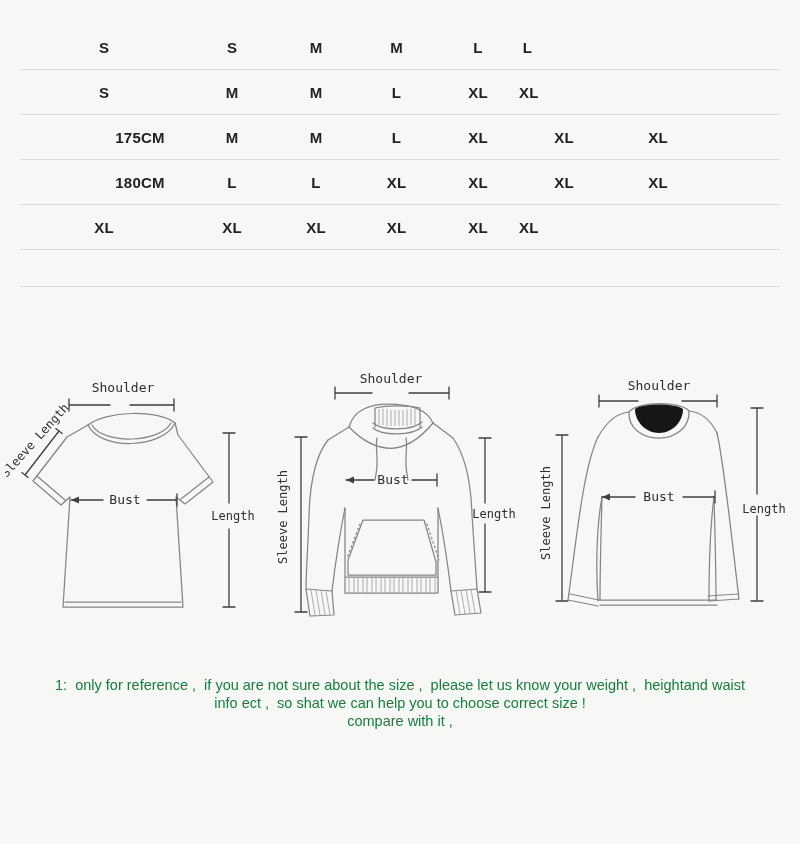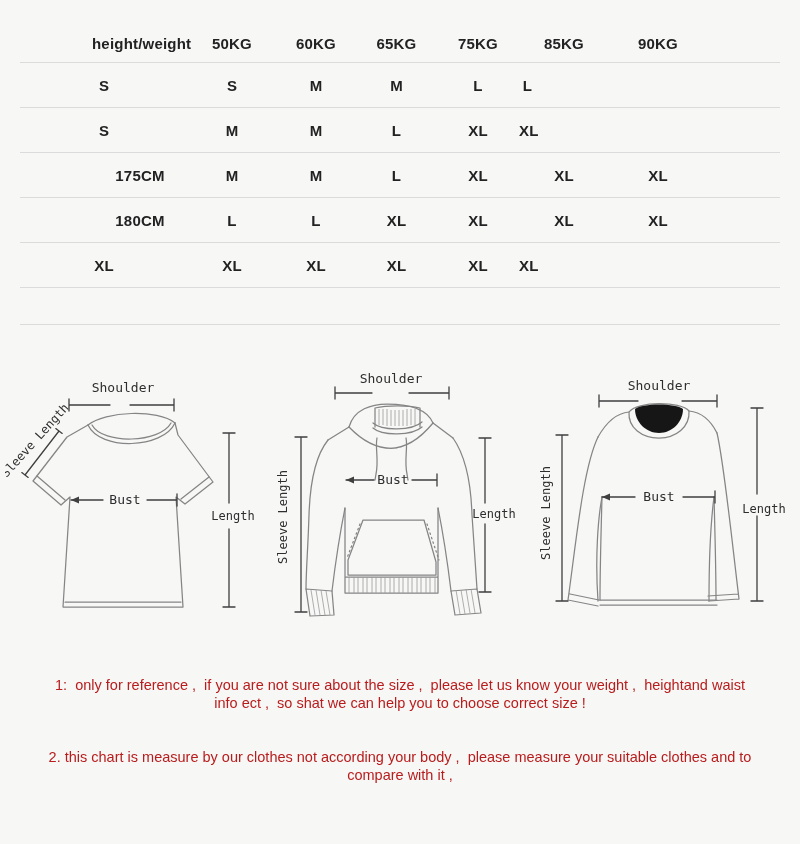--- a/index.html
+++ b/index.html
@@ -28,39 +28,30 @@
   svg .sketch-thin{stroke:#9a9a9a;stroke-width:.8;fill:none;}
   svg .anno{stroke:#3f3f3f;stroke-width:1.3;fill:none;stroke-linecap:round;}
   svg .arrow{fill:#3f3f3f;stroke:none;}
   svg text{
     font-family:"DejaVu Sans Mono","Liberation Mono",monospace;
     font-size:13px;fill:#2e2e2e;
   }
   svg text.small{font-size:12px;}
   
   .notes{position:absolute;top:676px;left:0;width:800px;text-align:center;
-    font-size:14.5px;color:#b91c1c;line-height:18px;}
+    font-size:14.5px;color:#15803d;line-height:18px;}
   .notes p{margin:0;white-space:pre;}
   .notes p.n2{}
   .notes p.n3{margin-top:36px;}
   .notes p.n4{}
 </style>
 </head>
 <body>
 
 <div class="size-table">
-  <div class="t-row t-header">
-    <div class="t-cell c0">height/weight</div>
-    <div class="t-cell c1">50KG</div>
-    <div class="t-cell c2">60KG</div>
-    <div class="t-cell c3">65KG</div>
-    <div class="t-cell c4">75KG</div>
-    <div class="t-cell c5">85KG</div>
-    <div class="t-cell c6">90KG</div>
-  </div>
 
   <div class="t-row">
     <div class="t-cell c1">S</div>
     <div class="t-cell c2">S</div>
     <div class="t-cell c3">M</div>
     <div class="t-cell c4">M</div>
     <div class="t-cell c5">L</div>
     <div class="t-cell c6">L</div>
   </div>
 
@@ -192,15 +183,14 @@
     <text x="136" y="47" text-anchor="middle">Shoulder</text>
     <text class="small" transform="translate(27,170) rotate(-90)" text-anchor="middle">Sleeve Length</text>
     <text x="136" y="158" text-anchor="middle">Bust</text>
     <text class="small" x="241" y="170" text-anchor="middle">Length</text>
   </g>
 </svg>
 
 <div class="notes">
   <p class="n1">1:  only for reference ,  if you are not sure about the size ,  please let us know your weight ,  heightand waist</p>
   <p class="n2">info ect ,  so shat we can help you to choose correct size !</p>
-  <p class="n3">2. this chart is measure by our clothes not according your body ,  please measure your suitable clothes and to</p>
   <p class="n4">compare with it ,</p>
 </div>
 
 </body></html>

